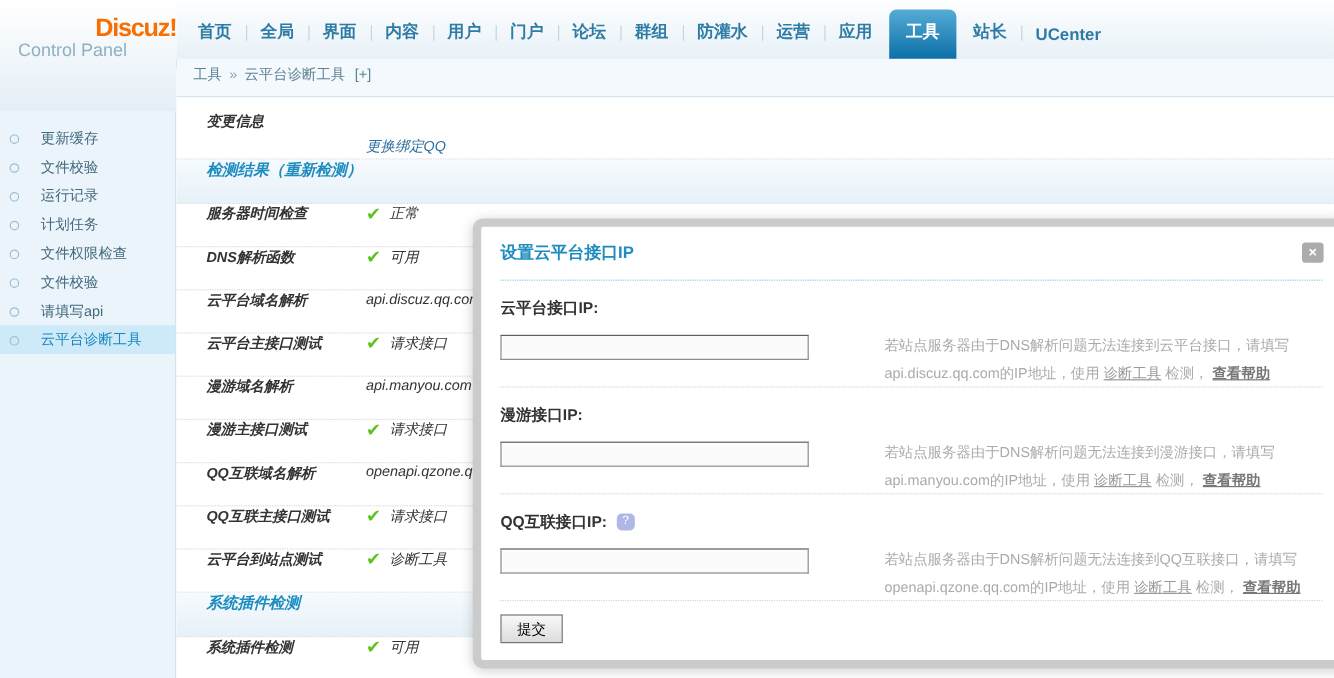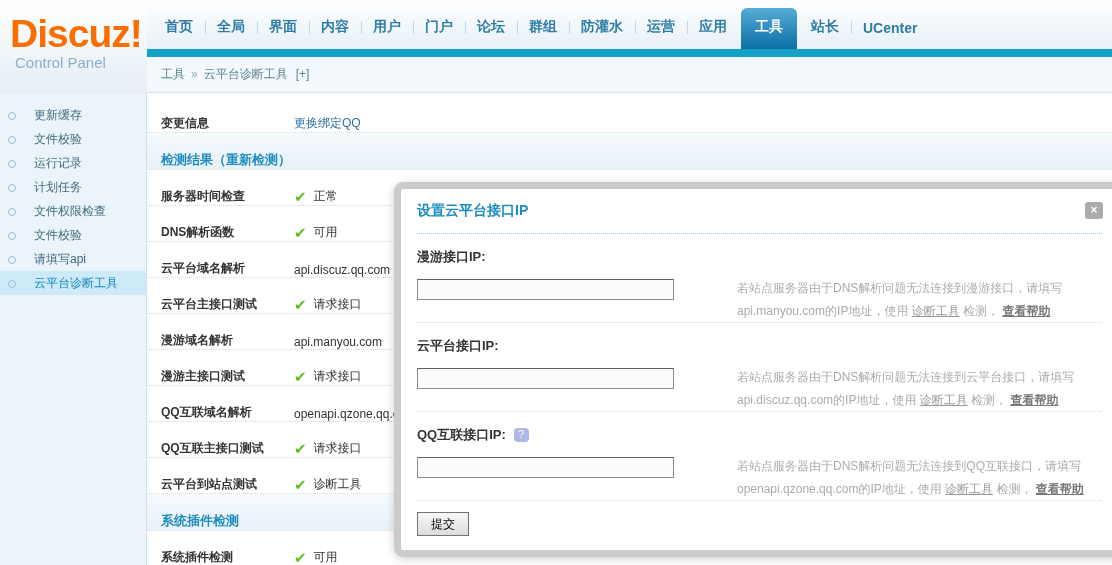--- a/index.html
+++ b/index.html
@@ -3,59 +3,59 @@
 <meta charset="utf-8">
 <style>
   * { margin:0; padding:0; box-sizing:content-box; }
   html,body { background:#fff; }
   body { font-family:"Liberation Sans","DejaVu Sans",sans-serif; font-size:12px; color:#333; }
   .page { position:relative; width:1112px; height:565px; overflow:hidden; background:#fff; }
 
   
   .logo-panel { position:absolute; left:0; top:0; width:147px; height:93px;
     background:linear-gradient(#ffffff,#e4eef5); z-index:3; }
-  .logo-title { padding:12px 0 0 10px; font-size:39px; font-weight:bold; color:#f96e00; letter-spacing:-1px; }
+  .logo-title { padding:12px 0 0 10px; font-size:21px; font-weight:bold; color:#f96e00; letter-spacing:-1px;text-align:right; }
   .logo-sub { padding-left:15px; font-size:15px; color:#8fb0c4; margin-top:-2px; }
 
   .nav-area { position:absolute; left:147px; top:0; right:0; height:49px;
     background:linear-gradient(#fefeff,#e7f1f7); z-index:2;text-align:right; }
   .nav { display:flex; align-items:flex-end; height:49px; padding-left:6px; }
   .nav-item { position:relative; padding:0 12px 13px 12px; font-size:14px; font-weight:bold;
     color:#2e7ca5; cursor:pointer; white-space:nowrap; }
   .nav-item + .nav-item::before { content:""; position:absolute; left:0; bottom:15px; height:13px;
     width:1px; background:#c4d6e2; }
   .nav-item.active { background:linear-gradient(#55acd5,#0c6fa7); color:#fff;
     border-radius:6px 6px 0 0; padding:10px 14px 13px 14px; margin:0 2px; z-index:2; }
   .nav-item.active::before, .nav-item.active + .nav-item::before { display:none; }
   .teal-bar { position:absolute; left:147px; top:49px; right:0; height:8px; background:#14a1c5; z-index:1; }
-  .breadcrumb { position:absolute; left:147px; top:57px; right:0; height:35px; background:#f3f9fc;
+  .breadcrumb { position:absolute; left:147px; top:45px; right:0; height:35px; background:#f3f9fc;
     border-bottom:1px solid #d6e6f0; line-height:35px; color:#5e8295; padding-left:14px; z-index:1; }
   .breadcrumb .bc-sep { margin:0 6px; color:#8aa6b3; }
   .breadcrumb .bc-expand { margin-left:8px; }
 
   
   .sidebar { position:absolute; left:0; top:93px; width:146px; bottom:0; background:#eaf4fa;
     border-right:1px solid #cce0ec; padding-top:10px; }
   .side-item { position:relative; height:24px; line-height:24px; padding-left:34px; color:#44697d;
     cursor:pointer; white-space:nowrap; }
   .side-item .bullet { position:absolute; left:8px; top:9px; width:6px; height:6px;
     border:1px solid #9cbfd4; border-radius:50%; background:transparent; }
   .side-item.active { background:#ceeaf9; color:#1787be; }
 
   
   .main { position:absolute; left:147px; top:93px; right:0; bottom:0; background:#fff; overflow:hidden; }
-  .row { display:flex; align-items:flex-end; border-bottom:1px dotted #d9d9d9; padding-left:14px; }
+  .row { display:flex; align-items:flex-start; border-bottom:1px dotted #d9d9d9; padding-left:25px;font-style:italic; }
   .row-info { height:39px; }
   .row-section { height:36px; background:linear-gradient(#f6fbfe,#e7f1f8); }
   .row-section .sec-text { color:#1e8cbf; font-weight:bold; font-size:13px; }
   .row-item { height:35px; }
   .cell-label { width:133px; flex:none; font-weight:bold; color:#333; }
   .cell-value { display:flex; align-items:center; color:#333; white-space:nowrap; }
   .check { color:#5cc21e; font-size:15px; font-weight:bold; margin-right:7px; line-height:1; }
-  .tbl-link { color:#2c6e9e; cursor:pointer; text-decoration:none; }
+  .tbl-link { color:#2c6e9e; cursor:pointer; text-decoration:none;margin-top:21px; }
 
   
   .modal { position:absolute; left:394px; top:182px; width:717px; height:361px; background:#fff;
     border:7px solid #cbcbcb; border-radius:9px; box-shadow:0 2px 10px rgba(0,0,0,.18); z-index:10; }
   .modal-inner { position:relative; height:100%; padding:0 16px; }
   .modal-title-row { height:44px; border-bottom:1px dotted #86cedc; display:flex; align-items:center; }
   .modal-title { color:#1e8cbf; font-weight:bold; font-size:14px; }
   .modal-close { position:absolute; top:13px; right:15px; width:18px; height:17px; background:#acacac;
     border-radius:3px; color:#fff; font-weight:bold; text-align:center; line-height:17px;
     cursor:pointer; font-size:12px; }
@@ -206,35 +206,35 @@
 
   <div class="modal">
     <div class="modal-inner">
       <div class="modal-title-row">
         <span class="modal-title">设置云平台接口IP</span>
       </div>
       <div class="modal-close">×</div>
 
       <div class="modal-section">
         <div class="msec-left">
+          <div class="msec-label">云平台接口IP:</div>
+          <input class="msec-input" type="text" value="" style="">
+        </div>
+        <div class="msec-help">
+          <span>若站点服务器由于DNS解析问题无法连接到云平台接口，请填写api.discuz.qq.com的IP地址，使用 </span><span class="help-link">诊断工具</span><span> 检测， </span><span class="help-link strong">查看帮助</span>
+        </div>
+      </div>
+
+      <div class="modal-section">
+        <div class="msec-left">
           <div class="msec-label">漫游接口IP:</div>
           <input class="msec-input" type="text" value="" style="">
         </div>
         <div class="msec-help">
           <span>若站点服务器由于DNS解析问题无法连接到漫游接口，请填写api.manyou.com的IP地址，使用 </span><span class="help-link">诊断工具</span><span> 检测， </span><span class="help-link strong">查看帮助</span>
-        </div>
-      </div>
-
-      <div class="modal-section">
-        <div class="msec-left">
-          <div class="msec-label">云平台接口IP:</div>
-          <input class="msec-input" type="text" value="" style="">
-        </div>
-        <div class="msec-help">
-          <span>若站点服务器由于DNS解析问题无法连接到云平台接口，请填写api.discuz.qq.com的IP地址，使用 </span><span class="help-link">诊断工具</span><span> 检测， </span><span class="help-link strong">查看帮助</span>
         </div>
       </div>
 
       <div class="modal-section">
         <div class="msec-left">
           <div class="msec-label">
             <span>QQ互联接口IP:</span>
             <span class="q-icon">?</span>
           </div>
           <input class="msec-input" type="text" value="" style="">

